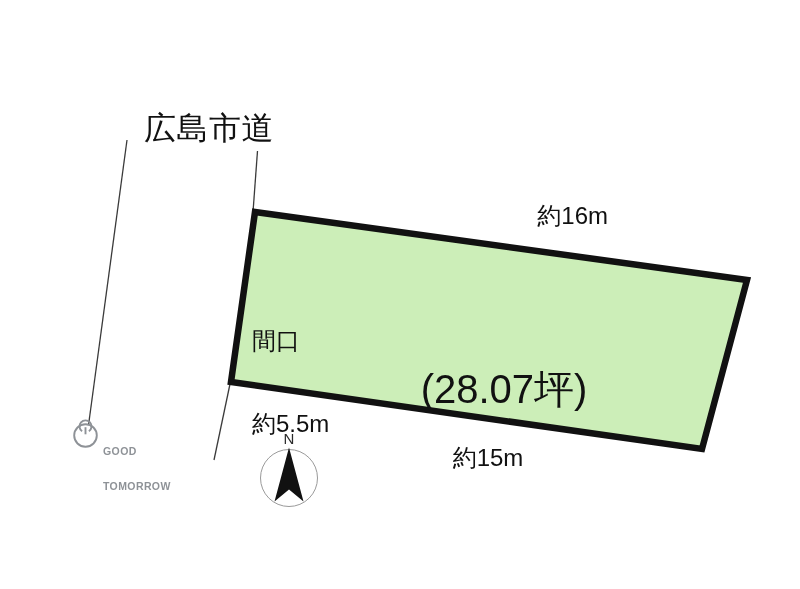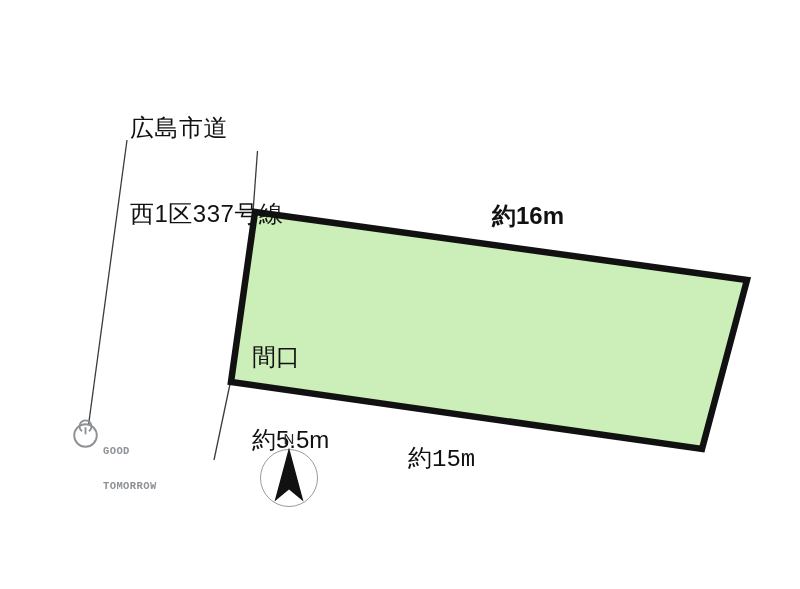--- a/index.html
+++ b/index.html
@@ -19,55 +19,53 @@
   .layer-svg {
     position: absolute;
     left: 0;
     top: 0;
   }
   .txt {
     position: absolute;
     white-space: pre;
   }
   .road-label {
-    left: 130px;
+    left: 144px;
     top: 57px;
-    font-size: 24px;
+    font-size: 32px;
     line-height: 28.5px;
     letter-spacing: 0.5px;
   }
   .top-dim {
     left: 448px;
     top: 200px;
     width: 160px;
-    text-align: center;
+    text-align: right;
     font-size: 24px;
-    font-weight: bold;
   }
   .frontage {
     left: 252px;
-    top: 288px;
+    top: 272px;
     font-size: 24px;
     line-height: 27.5px;
   }
   .area-block {
     left: 354px;
     top: 279px;
     width: 300px;
     text-align: center;
     font-size: 40px;
     line-height: 44px;
   }
   .bottom-dim {
     left: 408px;
     top: 442px;
     width: 160px;
-    text-align: left;
+    text-align: center;
     font-size: 24px;
-    font-family: Liberation Mono, monospace;
   }
   .north-label {
     left: 277px;
     top: 430px;
     width: 24px;
     text-align: center;
     font-size: 15px;
     color: #2a2a2a;
   }
   .logo-text {
@@ -99,35 +97,35 @@
 
     <g stroke="#8e9297" stroke-width="1.9" fill="none">
       <circle cx="85.5" cy="435.5" r="11.3" fill="#ffffff"></circle>
       <path d="M 82.1 431.3 A 6 6 0 1 1 88.9 431.3"></path>
       <line x1="85.5" y1="427.2" x2="85.5" y2="434.3"></line>
     </g>
   </svg>
 
   <div class="txt road-label">
     <div>広島市道</div>
-    <div>西1区337号線</div>
   </div>
 
   <div class="txt top-dim">約16m</div>
 
   <div class="txt frontage">
     <div>間口</div>
     <div>約5.5m</div>
   </div>
 
   <div class="txt area-block">
+    <div>(28.07坪)</div>
   </div>
 
   <div class="txt bottom-dim">約15m</div>
 
   <div class="txt north-label">N</div>
 
-  <div class="txt logo-text" style="color: rgb(142, 146, 151); font-family: Liberation Mono, monospace;">
+  <div class="txt logo-text" style="color: rgb(142, 146, 151);">
     <div>GOOD</div>
     <div>TOMORROW</div>
   </div>
 
 </div>
 
 </body></html>

